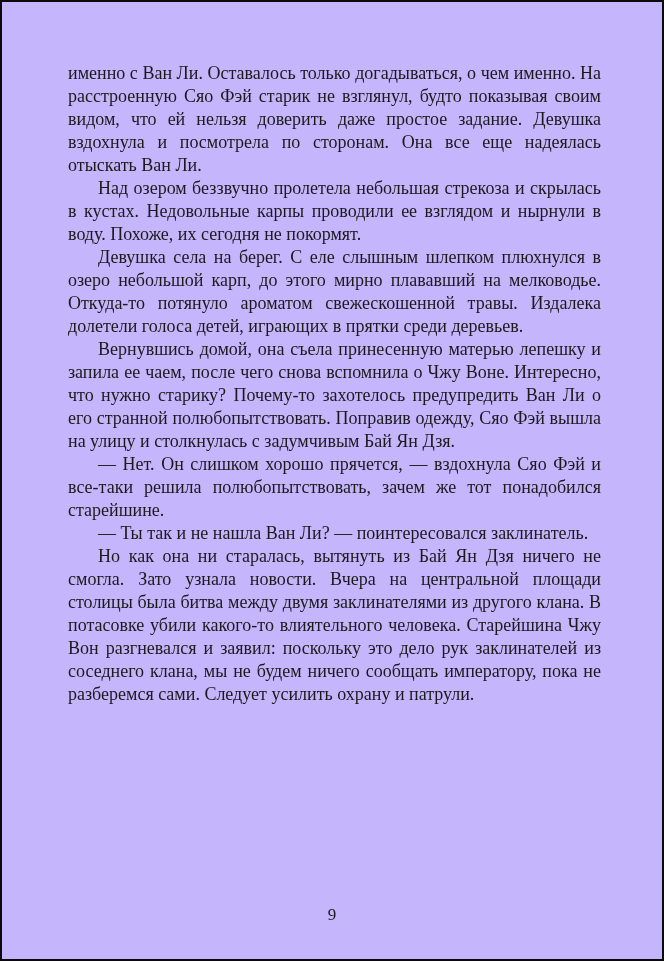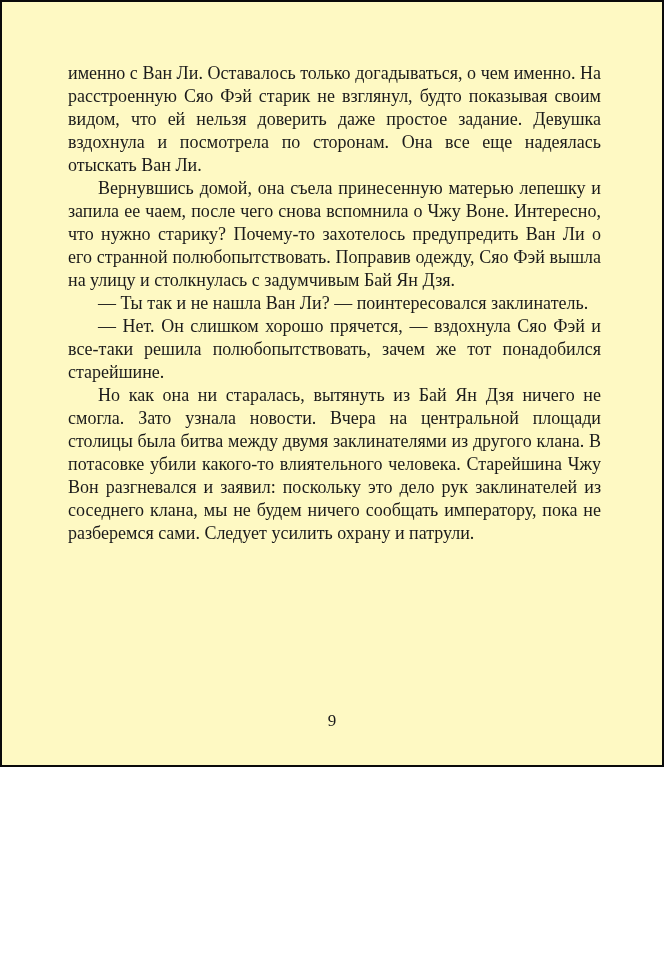--- a/index.html
+++ b/index.html
@@ -3,24 +3,24 @@
 <meta charset="utf-8">
 <style>
   html, body {
     margin: 0;
     padding: 0;
     background: #ffffff;
   }
   .page-frame {
     position: relative;
     width: 664px;
-    height: 767px;
+    height: 961px;
     box-sizing: border-box;
     border: 2px solid #0a0a0a;
-    background: #fef9c3;
+    background: #c4b5fd;
     font-family: "Liberation Serif", "DejaVu Serif", serif;
     color: #1b1b1b;
     overflow: hidden;
   }
   .text-body {
     position: absolute;
     top: 60px;
     left: 66px;
     width: 533px;
     font-size: 18px;
@@ -46,19 +46,21 @@
     font-size: 17px;
     color: #1b1b1b;
   }
 </style>
 </head>
 <body>
 
 <div class="page-frame">
   <div class="text-body">
     <p>именно с Ван Ли. Оставалось только догадываться, о чем именно. На расстроенную Сяо Фэй старик не взглянул, будто показывая своим видом, что ей нельзя доверить даже простое задание. Девушка вздохнула и посмотрела по сторонам. Она все еще надеялась отыскать Ван Ли.</p>
+    <p class="indent">Над озером беззвучно пролетела небольшая стрекоза и скрылась в кустах. Недовольные карпы проводили ее взглядом и нырнули в воду. Похоже, их сегодня не покормят.</p>
+    <p class="indent">Девушка села на берег. С еле слышным шлепком плюхнулся в озеро небольшой карп, до этого мирно плававший на мелководье. Откуда-то потянуло ароматом свежескошенной травы. Издалека долетели голоса детей, играющих в прятки среди деревьев.</p>
     <p class="indent">Вернувшись домой, она съела принесенную матерью лепешку и запила ее чаем, после чего снова вспомнила о Чжу Воне. Интересно, что нужно старику? Почему-то захотелось предупредить Ван Ли о его странной полюбопытствовать. Поправив одежду, Сяо Фэй вышла на улицу и столкнулась с задумчивым Бай Ян Дзя.</p>
+    <p class="indent">— Нет. Он слишком хорошо прячется, — вздохнула Сяо Фэй и все-таки решила полюбопытствовать, зачем же тот понадобился старейшине.</p>
     <p class="indent">— Ты так и не нашла Ван Ли? — поинтересовался заклинатель.</p>
-    <p class="indent">— Нет. Он слишком хорошо прячется, — вздохнула Сяо Фэй и все-таки решила полюбопытствовать, зачем же тот понадобился старейшине.</p>
     <p class="indent">Но как она ни старалась, вытянуть из Бай Ян Дзя ничего не смогла. Зато узнала новости. Вчера на центральной площади столицы была битва между двумя заклинателями из другого клана. В потасовке убили какого-то влиятельного человека. Старейшина Чжу Вон разгневался и заявил: поскольку это дело рук заклинателей из соседнего клана, мы не будем ничего сообщать императору, пока не разберемся сами. Следует усилить охрану и патрули.</p>
   </div>
   <div class="page-number">9</div>
 </div>
 
 </body></html>

